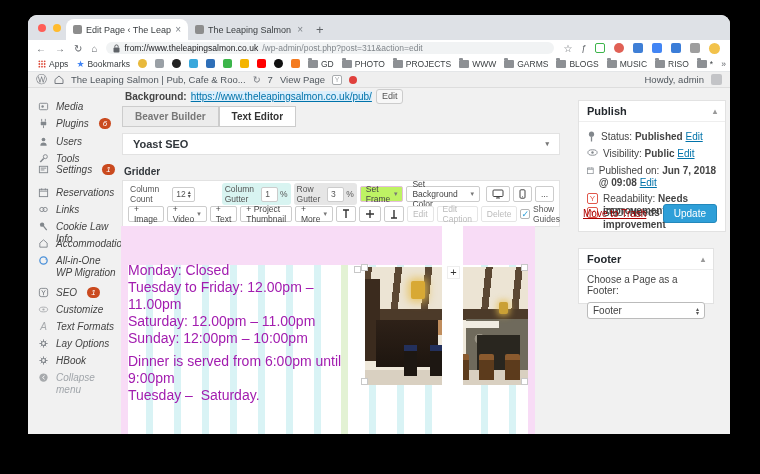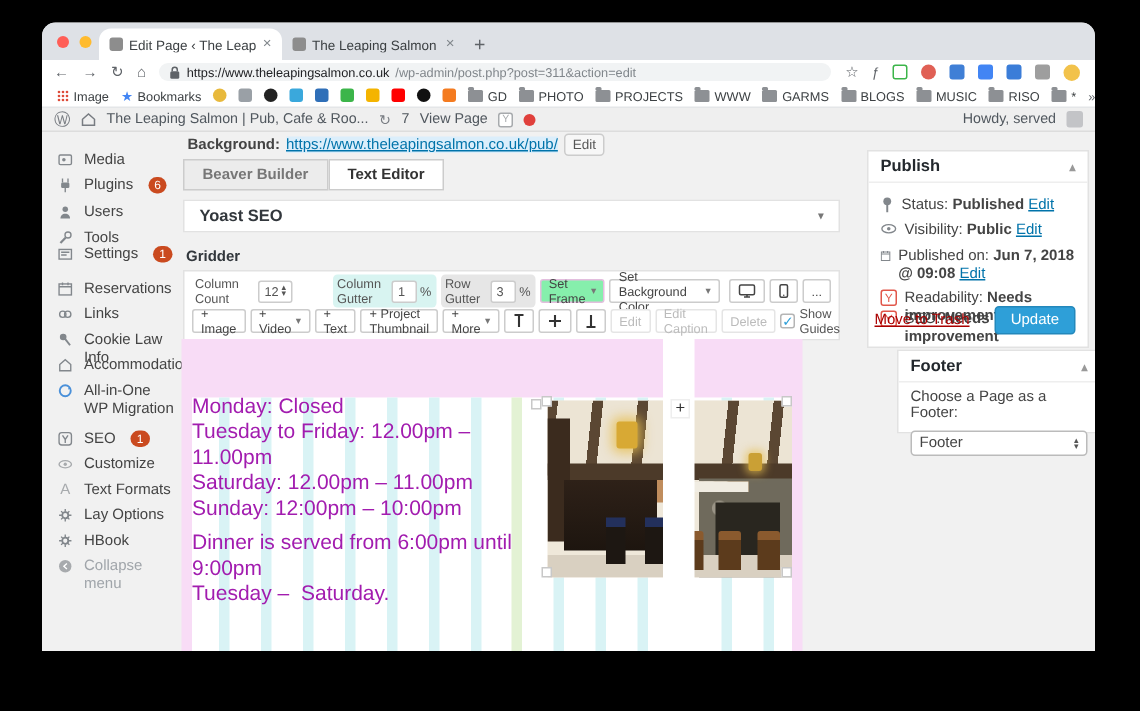--- a/index.html
+++ b/index.html
@@ -32,21 +32,21 @@
   .fold:before{content:"";position:absolute;left:0;top:-2px;width:4px;height:2px;background:#8d9094;border-radius:1px 1px 0 0;}
   .bfav{width:9px;height:9px;border-radius:2px;flex:none;}
   .bstar{color:#4285f4;font-size:9px;}
   
   .adminbar{position:absolute;left:0;top:57px;width:100%;height:16px;background:#efefef;border-bottom:1px solid #ddd;display:flex;align-items:center;gap:7px;padding:0 8px;font-size:9.5px;color:#50575e;}
   .yico{width:10px;height:10px;border:1px solid #a7aaad;border-radius:2px;color:#a7aaad;font-size:7px;display:flex;align-items:center;justify-content:center;flex:none;background:#fff;}
   .reddot{width:8px;height:8px;border-radius:50%;background:#e0403c;flex:none;}
   .wpavatar{width:11px;height:11px;background:#c3c4c7;border-radius:2px;flex:none;}
   
   .adminbody{position:absolute;left:0;top:73px;width:702px;height:346px;background:#f1f1f1;}
-  .sb-item{position:absolute;left:0;width:92px;display:flex;gap:7px;align-items:flex-start;color:#444;font-size:10px;padding-left:10px;cursor:pointer;}
+  .sb-item{position:absolute;left:0;width:92px;display:flex;gap:7px;align-items:flex-start;color:#444;font-size:10px;padding-left:10px;cursor:pointer;font-style:italic;}
   .sb-item svg{flex:none;margin-top:0;}
   .badge{background:#ca4a1f;color:#fff;border-radius:8px;font-size:8px;padding:0 4px;line-height:11px;height:11px;display:inline-block;margin-left:3px;}
   .sb-label{line-height:12px;}
   .muted{color:#a0a5aa;}
   
   .permarow{position:absolute;left:97px;top:1px;font-size:10px;color:#444;display:flex;align-items:center;gap:4px;}
   .permarow b{font-weight:bold;}
   .plink{color:#0073aa;text-decoration:underline;background:#dbeefb;}
   .minibtn{border:1px solid #ccc;background:#f7f7f7;border-radius:3px;font-size:9px;padding:0 5px;line-height:13px;color:#555;}
   .edtabs{position:absolute;left:94px;top:18px;display:flex;}
@@ -56,21 +56,21 @@
   .yoastbox{left:94px;top:45px;width:438px;height:22px;display:flex;align-items:center;justify-content:space-between;padding:0 10px;font-size:11px;font-weight:bold;color:#32373c;}
   .gridlabel{position:absolute;left:96px;top:78px;font-size:10px;font-weight:bold;color:#32373c;}
   .gtoolbar{left:94px;top:92px;width:438px;height:47px;padding:3px 5px;font-size:8.5px;color:#555;}
   .trow{display:flex;align-items:center;gap:3px;height:20px;}
   .tlbl{padding:0 2px;}
   .tinput{border:1px solid #ccc;background:#fff;border-radius:2px;height:15px;display:flex;align-items:center;padding:0 3px;gap:2px;}
   .grp{display:flex;align-items:center;border-radius:3px;padding:1px 3px;gap:2px;}
   .grp.cyan{background:#d8f4f1;margin-left:24px;}
   .grp.gray{background:#e6e6e6;}
   .tbtn{border:1px solid #ccc;background:#fff;border-radius:2px;height:16px;display:flex;align-items:center;padding:0 5px;gap:3px;color:#444;}
-  .tbtn.pink{background:#86efac;border-color:#e3bede;}
+  .tbtn.pink{background:#bef264;border-color:#e3bede;}
   .tbtn.dis{color:#bbb;border-color:#e5e5e5;}
   .caret{font-size:7px;color:#777;}
   .spacer{flex:1;}
   .chk{width:10px;height:10px;border:1px solid #b5b5b5;border-radius:2px;background:#fff;color:#2e9fd8;font-size:9px;line-height:9px;text-align:center;}
   
   .canvas{position:absolute;left:93px;top:138px;width:414px;height:208px;background:#f8dcf6;overflow:hidden;}
   .inner{position:absolute;left:7px;top:39px;width:400px;height:169px;background:#fff;}
   .stripe{position:absolute;top:39px;bottom:0;width:7px;background:#d9f3f5;}
   .stripe.green{background:#e3f2d4;}
   .copy{position:absolute;left:7px;top:36px;width:240px;color:#a21caf;font-family:"Liberation Serif",serif;font-size:14px;line-height:17px;}
@@ -95,21 +95,21 @@
   .bstool{position:absolute;width:8%;height:26%;background:linear-gradient(#23305c 0 20%,#1d1712 20% 100%);}
   
   .pubbox{left:550px;top:12px;width:148px;height:132px;font-size:10px;color:#444;}
   .pubhdr{display:flex;justify-content:space-between;align-items:center;padding:4px 8px;border-bottom:1px solid #eee;font-size:11px;font-weight:bold;color:#23282d;}
   .uparrow{color:#999;font-size:8px;}
   .prow{position:absolute;left:8px;display:flex;gap:5px;align-items:flex-start;line-height:12px;}
   .alink{color:#0073aa;text-decoration:underline;}
   .trash{color:#a00;text-decoration:underline;}
   .updatebtn{position:absolute;right:8px;bottom:8px;background:#2e9fd8;border:1px solid #2388bb;color:#fff;font-size:10px;padding:3px 10px;border-radius:3px;}
   .ymini{width:11px;height:11px;border:1px solid #e1574b;border-radius:2px;color:#e1574b;font-size:8px;text-align:center;line-height:10px;flex:none;background:#fff;}
-  .footbox{left:550px;top:145px;width:136px;height:56px;font-size:10px;color:#444;margin-left:20px;}
+  .footbox{left:550px;top:160px;width:136px;height:56px;font-size:10px;color:#444;}
   .selectbox{margin:6px 8px 0 8px;border:1px solid #bbb;border-radius:3px;background:#fff;height:17px;display:flex;align-items:center;justify-content:space-between;padding:0 5px;}
   .updn{font-size:6px;line-height:4px;color:#555;display:inline-block;text-align:center;}
   svg{display:block;}
 </style>
 </head>
 <body>
 
 <div class="stage">
 <div class="window">
 
@@ -135,21 +135,21 @@
   <div class="urlrow">
     <span class="navic">←</span>
     <span class="navic">→</span>
     <span class="navic">↻</span>
     <span class="navic">⌂</span>
     <div class="pill">
       <svg width="7" height="9" viewBox="0 0 7 9">
             <rect x="0.5" y="3.5" width="6" height="5" rx="1" fill="#5f6368"></rect>
             <path d="M1.8 3.5V2.6a1.7 1.7 0 0 1 3.4 0v.9" fill="none" stroke="#5f6368"></path>
           </svg>
-      <span class="host">https://www.theleapingsalmon.co.uk</span>
+      <span class="host">from://www.theleapingsalmon.co.uk</span>
           <span class="path">/wp-admin/post.php?post=311&amp;action=edit</span>
     </div>
     <span class="navic">☆</span>
     <span class="ext" style="background:transparent;color:#5f6368;font-size:9px;width:auto">ƒ</span>
     <span class="ext" style="background:#fff;border:1.5px solid #3cb54a"></span>
     <span class="ext round" style="background:#e06055"></span>
     <span class="ext" style="background:#3f7fd6"></span>
     <span class="ext" style="background:#4285f4"></span>
     <span class="ext" style="background:#3b7dd8"></span>
     <span class="ext" style="background:#9e9e9e"></span>
@@ -165,21 +165,21 @@
               <circle cx="4.5" cy="1.5" r="1"></circle>
               <circle cx="7.5" cy="1.5" r="1"></circle>
               <circle cx="1.5" cy="4.5" r="1"></circle>
               <circle cx="4.5" cy="4.5" r="1"></circle>
               <circle cx="7.5" cy="4.5" r="1"></circle>
               <circle cx="1.5" cy="7.5" r="1"></circle>
               <circle cx="4.5" cy="7.5" r="1"></circle>
               <circle cx="7.5" cy="7.5" r="1"></circle>
             </g>
           </svg>
-      <span>Image</span>
+      <span>Apps</span>
     </span>
     <span class="bk">
       <span class="bstar">★</span>
       <span>Bookmarks</span>
     </span>
     <span class="bfav" style="background:#e8b93c;border-radius:50%"></span>
     <span class="bfav" style="background:#9aa0a6"></span>
     <span class="bfav" style="background:#222;border-radius:50%"></span>
     <span class="bfav" style="background:#3aa8dc"></span>
     <span class="bfav" style="background:#2f6fb8"></span>
@@ -233,21 +233,21 @@
     <svg width="10" height="9" viewBox="0 0 10 9">
           <path d="M1 4.5L5 1l4 3.5V8.5H1z" fill="none" stroke="#787c82"></path>
         </svg>
     <span>The Leaping Salmon | Pub, Cafe &amp; Roo...</span>
     <span style="color:#787c82">↻</span>
     <span>7</span>
     <span>View Page</span>
     <span class="yico">Y</span>
     <span class="reddot"></span>
     <span class="spacer"></span>
-    <span>Howdy, served</span>
+    <span>Howdy, admin</span>
     <span class="wpavatar"></span>
   </div>
 
   <div class="adminbody">
 
     <div class="sb-item" style="top:13px">
           <svg width="11" height="11" viewBox="0 0 12 12">
             <rect x="1.5" y="2.5" width="9" height="7" rx="1" fill="none" stroke="#82878c"></rect>
             <circle cx="5" cy="6" r="1.3" fill="#82878c"></circle>
           </svg>

